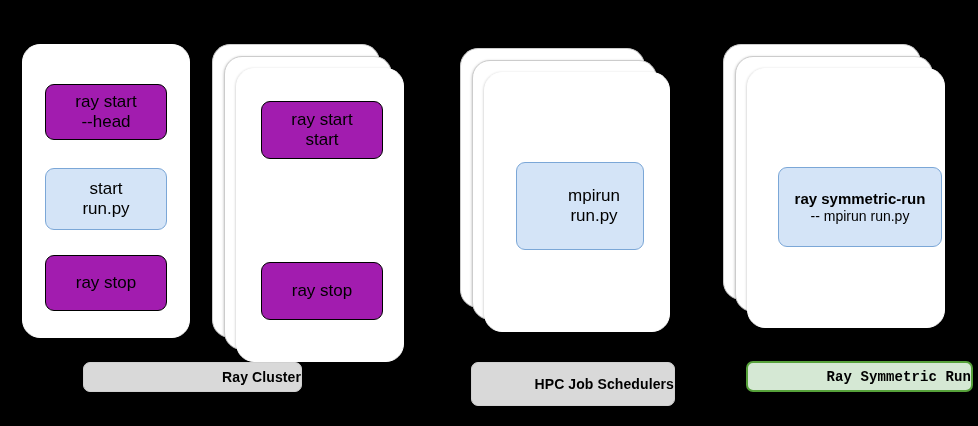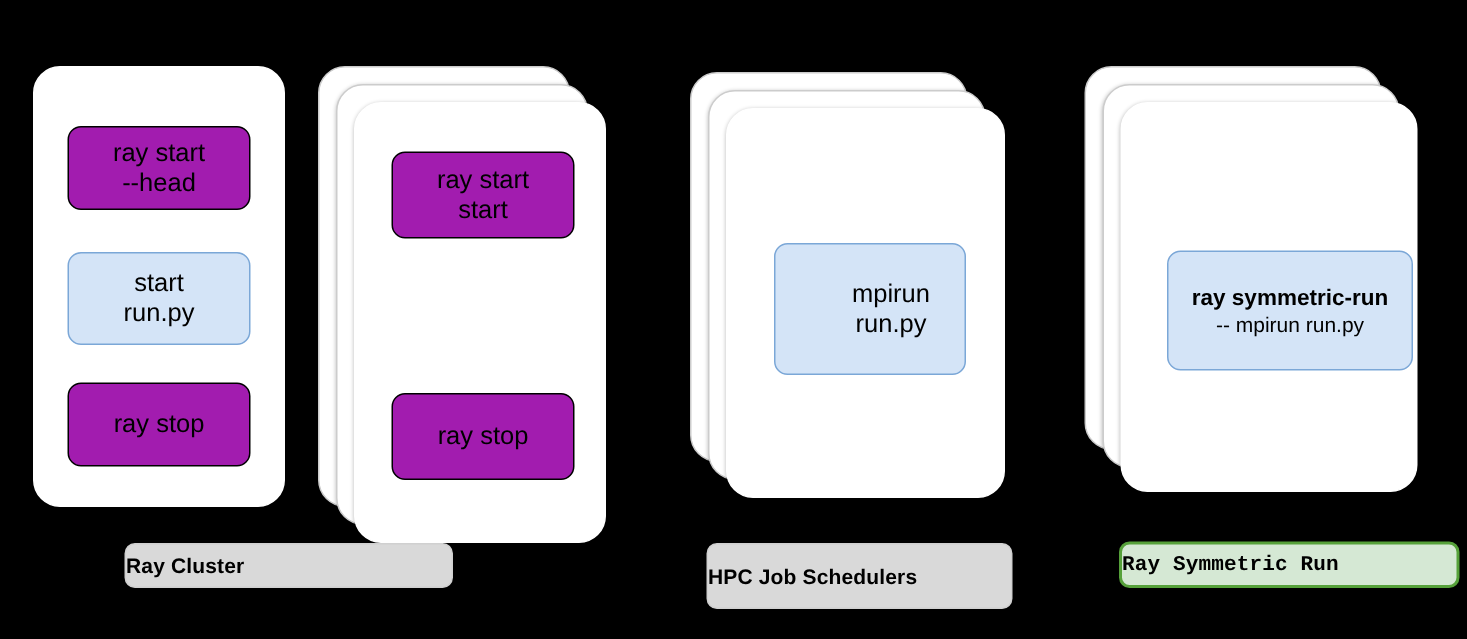--- a/index.html
+++ b/index.html
@@ -64,21 +64,21 @@
   .cmd .line { display: block; white-space: nowrap; }
   .cmd .line.bold { font-weight: bold; font-size: 15px; }
   .cmd .line.sub  { font-size: 14px; }
 
   
   .grouplabel {
     position: absolute;
     box-sizing: border-box;
     display: flex;
     align-items: center;
-    justify-content: flex-start;
+    justify-content: flex-end;
     border-radius: 7px;
     font-weight: bold;
     font-size: 14px;
     color: #000000;
     letter-spacing: 0.1px;
   }
   .grouplabel.grey {
     background: #d9d9d9;
     border: 1px solid #d0d0d0;
   }

